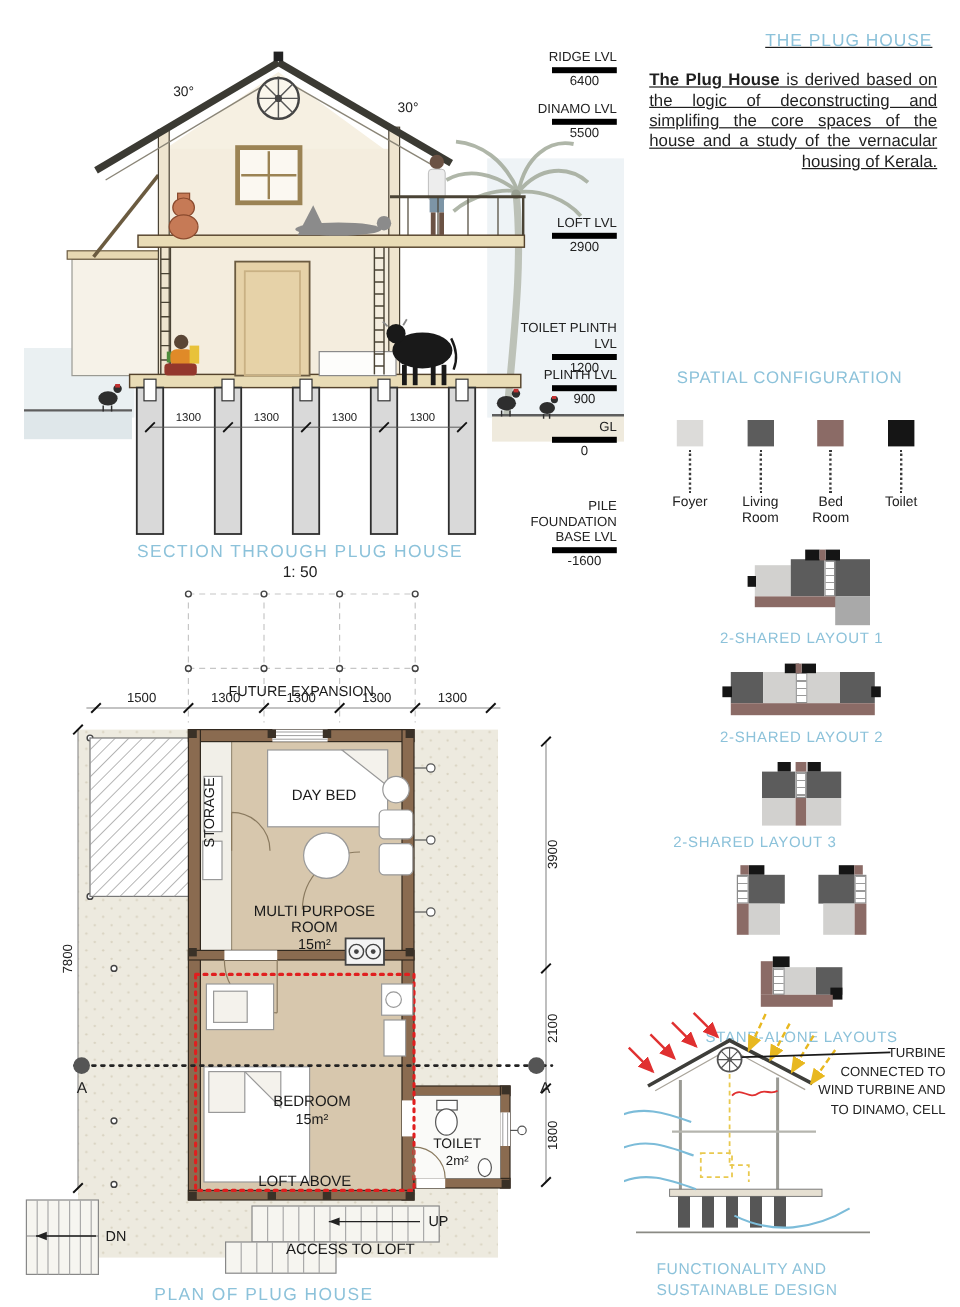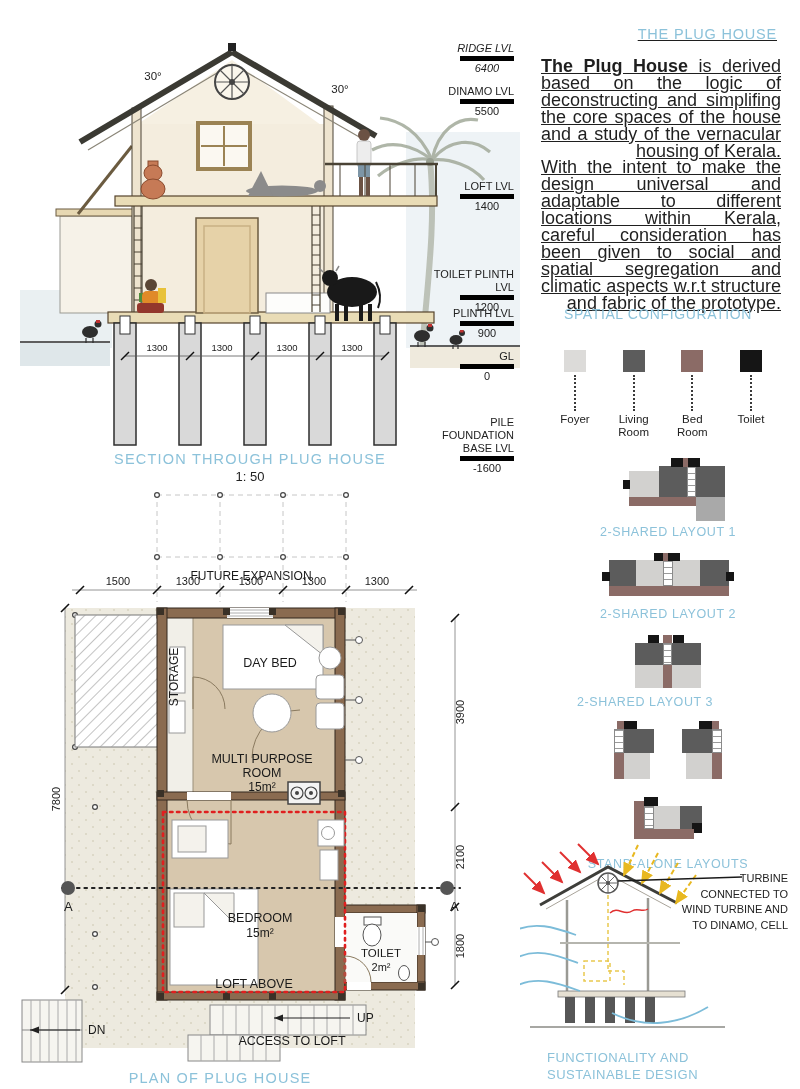--- a/index.html
+++ b/index.html
@@ -3,21 +3,21 @@
 <meta charset="utf-8">
 <style>
   html,body{margin:0;padding:0;background:#fff;}
   .page{position:relative;width:800px;height:1089px;background:#ffffff;overflow:hidden;
         font-family:"Liberation Sans",sans-serif;color:#1f1f1f;}
   .abs{position:absolute;}
 
   
   .intro{left:541px;top:26px;width:240px;text-decoration:underline;}
   .intro-title{font-size:14.5px;letter-spacing:.8px;color:#8cc2da;text-align:right;padding-right:4px;}
-  .intro-body{margin-top:16px;font-size:18px;line-height:16.9px;text-align:justify;text-align-last:right;}
+  .intro-body{margin-top:16px;font-size:14px;line-height:16.9px;text-align:justify;text-align-last:right;}
   .intro-body p{margin:0;}
   .intro-body .lead{font-weight:bold;}
 
   
   .lvl{position:absolute;right:6px;width:96px;text-align:right;font-size:11px;color:#222;line-height:13px;}
   .lvl-bar{display:block;margin:1px 0 1px auto;width:54px;height:5px;background:#000;}
   .lvl-value{display:block;width:54px;margin-left:auto;text-align:center;}
 
   
   .spatial{left:540px;top:306px;width:252px;}
@@ -235,34 +235,33 @@
       </g>
 
       <text x="133" y="60" font-size="11.5" text-anchor="middle" fill="#222">30°</text>
       <text x="320" y="73" font-size="11.5" text-anchor="middle" fill="#222">30°</text>
 
       <text x="230" y="444" font-size="14.5" letter-spacing="1.2" text-anchor="middle" fill="#8cc2da">SECTION THROUGH PLUG HOUSE</text>
       <text x="230" y="461" font-size="13" text-anchor="middle" fill="#222">1: 50</text>
     </svg>
 
     
-    <div class="lvl" style="top:22px;font-style:italic;"><span>RIDGE LVL</span><span class="lvl-bar"></span><span class="lvl-value">6400</span></div>
+    <div class="lvl" style="top:22px;"><span>RIDGE LVL</span><span class="lvl-bar"></span><span class="lvl-value">6400</span></div>
     <div class="lvl" style="top:65px;"><span>DINAMO LVL</span><span class="lvl-bar"></span><span class="lvl-value">5500</span></div>
-    <div class="lvl" style="top:160px;"><span>LOFT LVL</span><span class="lvl-bar"></span><span class="lvl-value">1400</span></div>
+    <div class="lvl" style="top:160px;"><span>LOFT LVL</span><span class="lvl-bar"></span><span class="lvl-value">2900</span></div>
     <div class="lvl" style="top:248px;"><span>TOILET PLINTH LVL</span><span class="lvl-bar"></span><span class="lvl-value">1200</span></div>
     <div class="lvl" style="top:287px;"><span>PLINTH LVL</span><span class="lvl-bar"></span><span class="lvl-value">900</span></div>
     <div class="lvl" style="top:330px;"><span>GL</span><span class="lvl-bar"></span><span class="lvl-value">0</span></div>
     <div class="lvl" style="top:396px;"><span>PILE FOUNDATION BASE LVL</span><span class="lvl-bar"></span><span class="lvl-value">-1600</span></div>
   </div>
 
   <div class="abs intro">
     <div class="intro-title">THE PLUG HOUSE</div>
     <div class="intro-body">
       <p><span class="lead">The Plug House</span><span> is derived based on the logic of deconstructing and simplifing the core spaces of the house and a study of the vernacular housing of Kerala.</span></p>
-      <p>With the intent to make the design universal and adaptable to different locations within Kerala, careful consideration has been given to social and spatial segregation and climatic aspects w.r.t structure and fabric of the prototype.</p>
     </div>
   </div>
 
   <div class="abs spatial">
     <div class="sp-title">SPATIAL CONFIGURATION</div>
     <div class="legend">
       <div class="leg-item">
         <span class="leg-sq" style="background: rgb(220, 219, 217);"></span>
         <span class="leg-dot"></span>
         <span class="leg-lab"><span>Foyer</span><br><span></span></span>
@@ -317,21 +316,21 @@
         <span class="blk blk-L" style="left: 0px; top: 8px; width: 28px; height: 22px;"></span>
         <span class="blk blk-H" style="left: 28px; top: 8px; width: 9px; height: 22px;"></span>
         <span class="blk blk-L" style="left: 37px; top: 8px; width: 29px; height: 22px;"></span>
         <span class="blk blk-F" style="left: 0px; top: 30px; width: 28px; height: 23px;"></span>
         <span class="blk blk-B" style="left: 28px; top: 30px; width: 9px; height: 23px;"></span>
         <span class="blk blk-F" style="left: 37px; top: 30px; width: 29px; height: 23px;"></span>
         <span class="blk blk-T" style="left: 13px; top: 0px; width: 11px; height: 8px;"></span>
         <span class="blk blk-T" style="left: 38px; top: 0px; width: 11px; height: 8px;"></span>
         <span class="blk blk-B" style="left: 28px; top: 0px; width: 9px; height: 8px;"></span>
       </div>
-    <div class="lay-cap" style="margin-top:7px;align-self:flex-start;margin-left:32px;">2-SHARED LAYOUT 3</div>
+    <div class="lay-cap" style="margin-top:7px;align-self:flex-start;margin-left:16px;">2-SHARED LAYOUT 3</div>
     <div style="display:flex;gap:28px;margin-top:12px;">
       <div class="diagram" style="width: 40px; height: 58px;">
           <span class="blk blk-T" style="left: 10px; top: 0px; width: 13px; height: 8px;"></span>
           <span class="blk blk-B" style="left: 3px; top: 0px; width: 7px; height: 8px;"></span>
           <span class="blk blk-V" style="left: 0px; top: 8px; width: 10px; height: 24px;"></span>
           <span class="blk blk-L" style="left: 10px; top: 8px; width: 30px; height: 24px;"></span>
           <span class="blk blk-B" style="left: 0px; top: 32px; width: 10px; height: 26px;"></span>
           <span class="blk blk-F" style="left: 10px; top: 32px; width: 26px; height: 26px;"></span>
         </div>
       <div class="diagram" style="width: 40px; height: 58px;">

